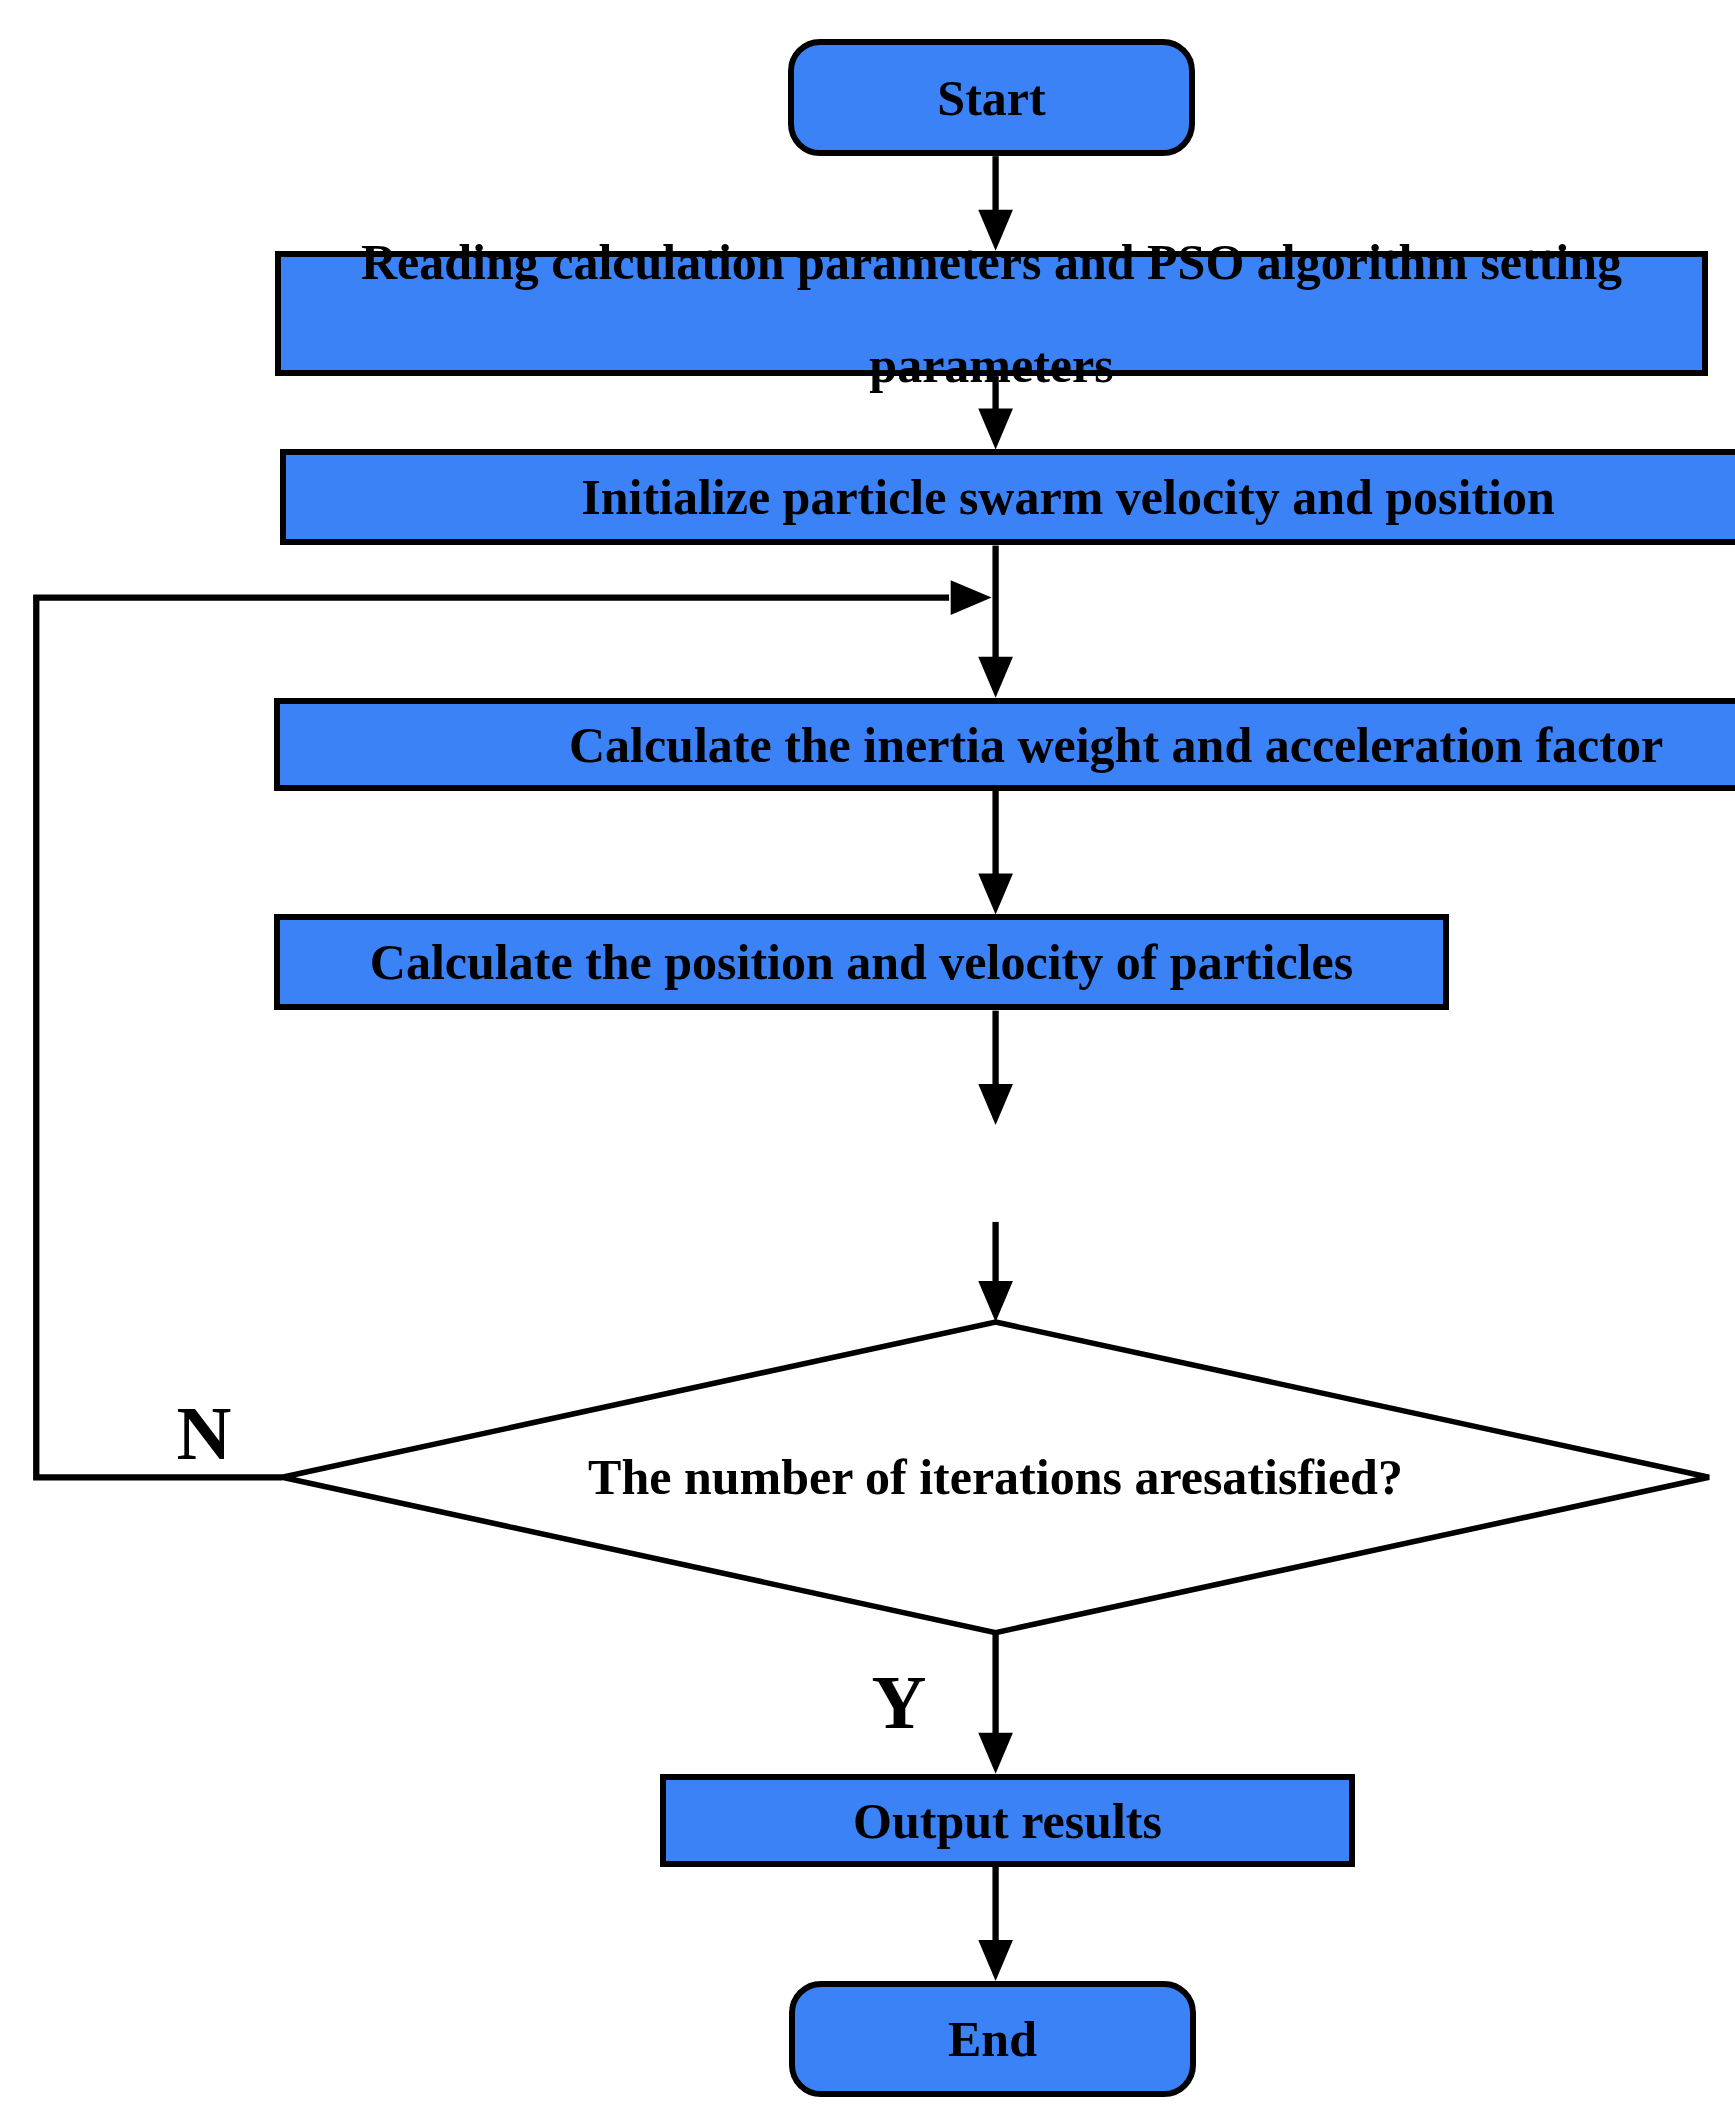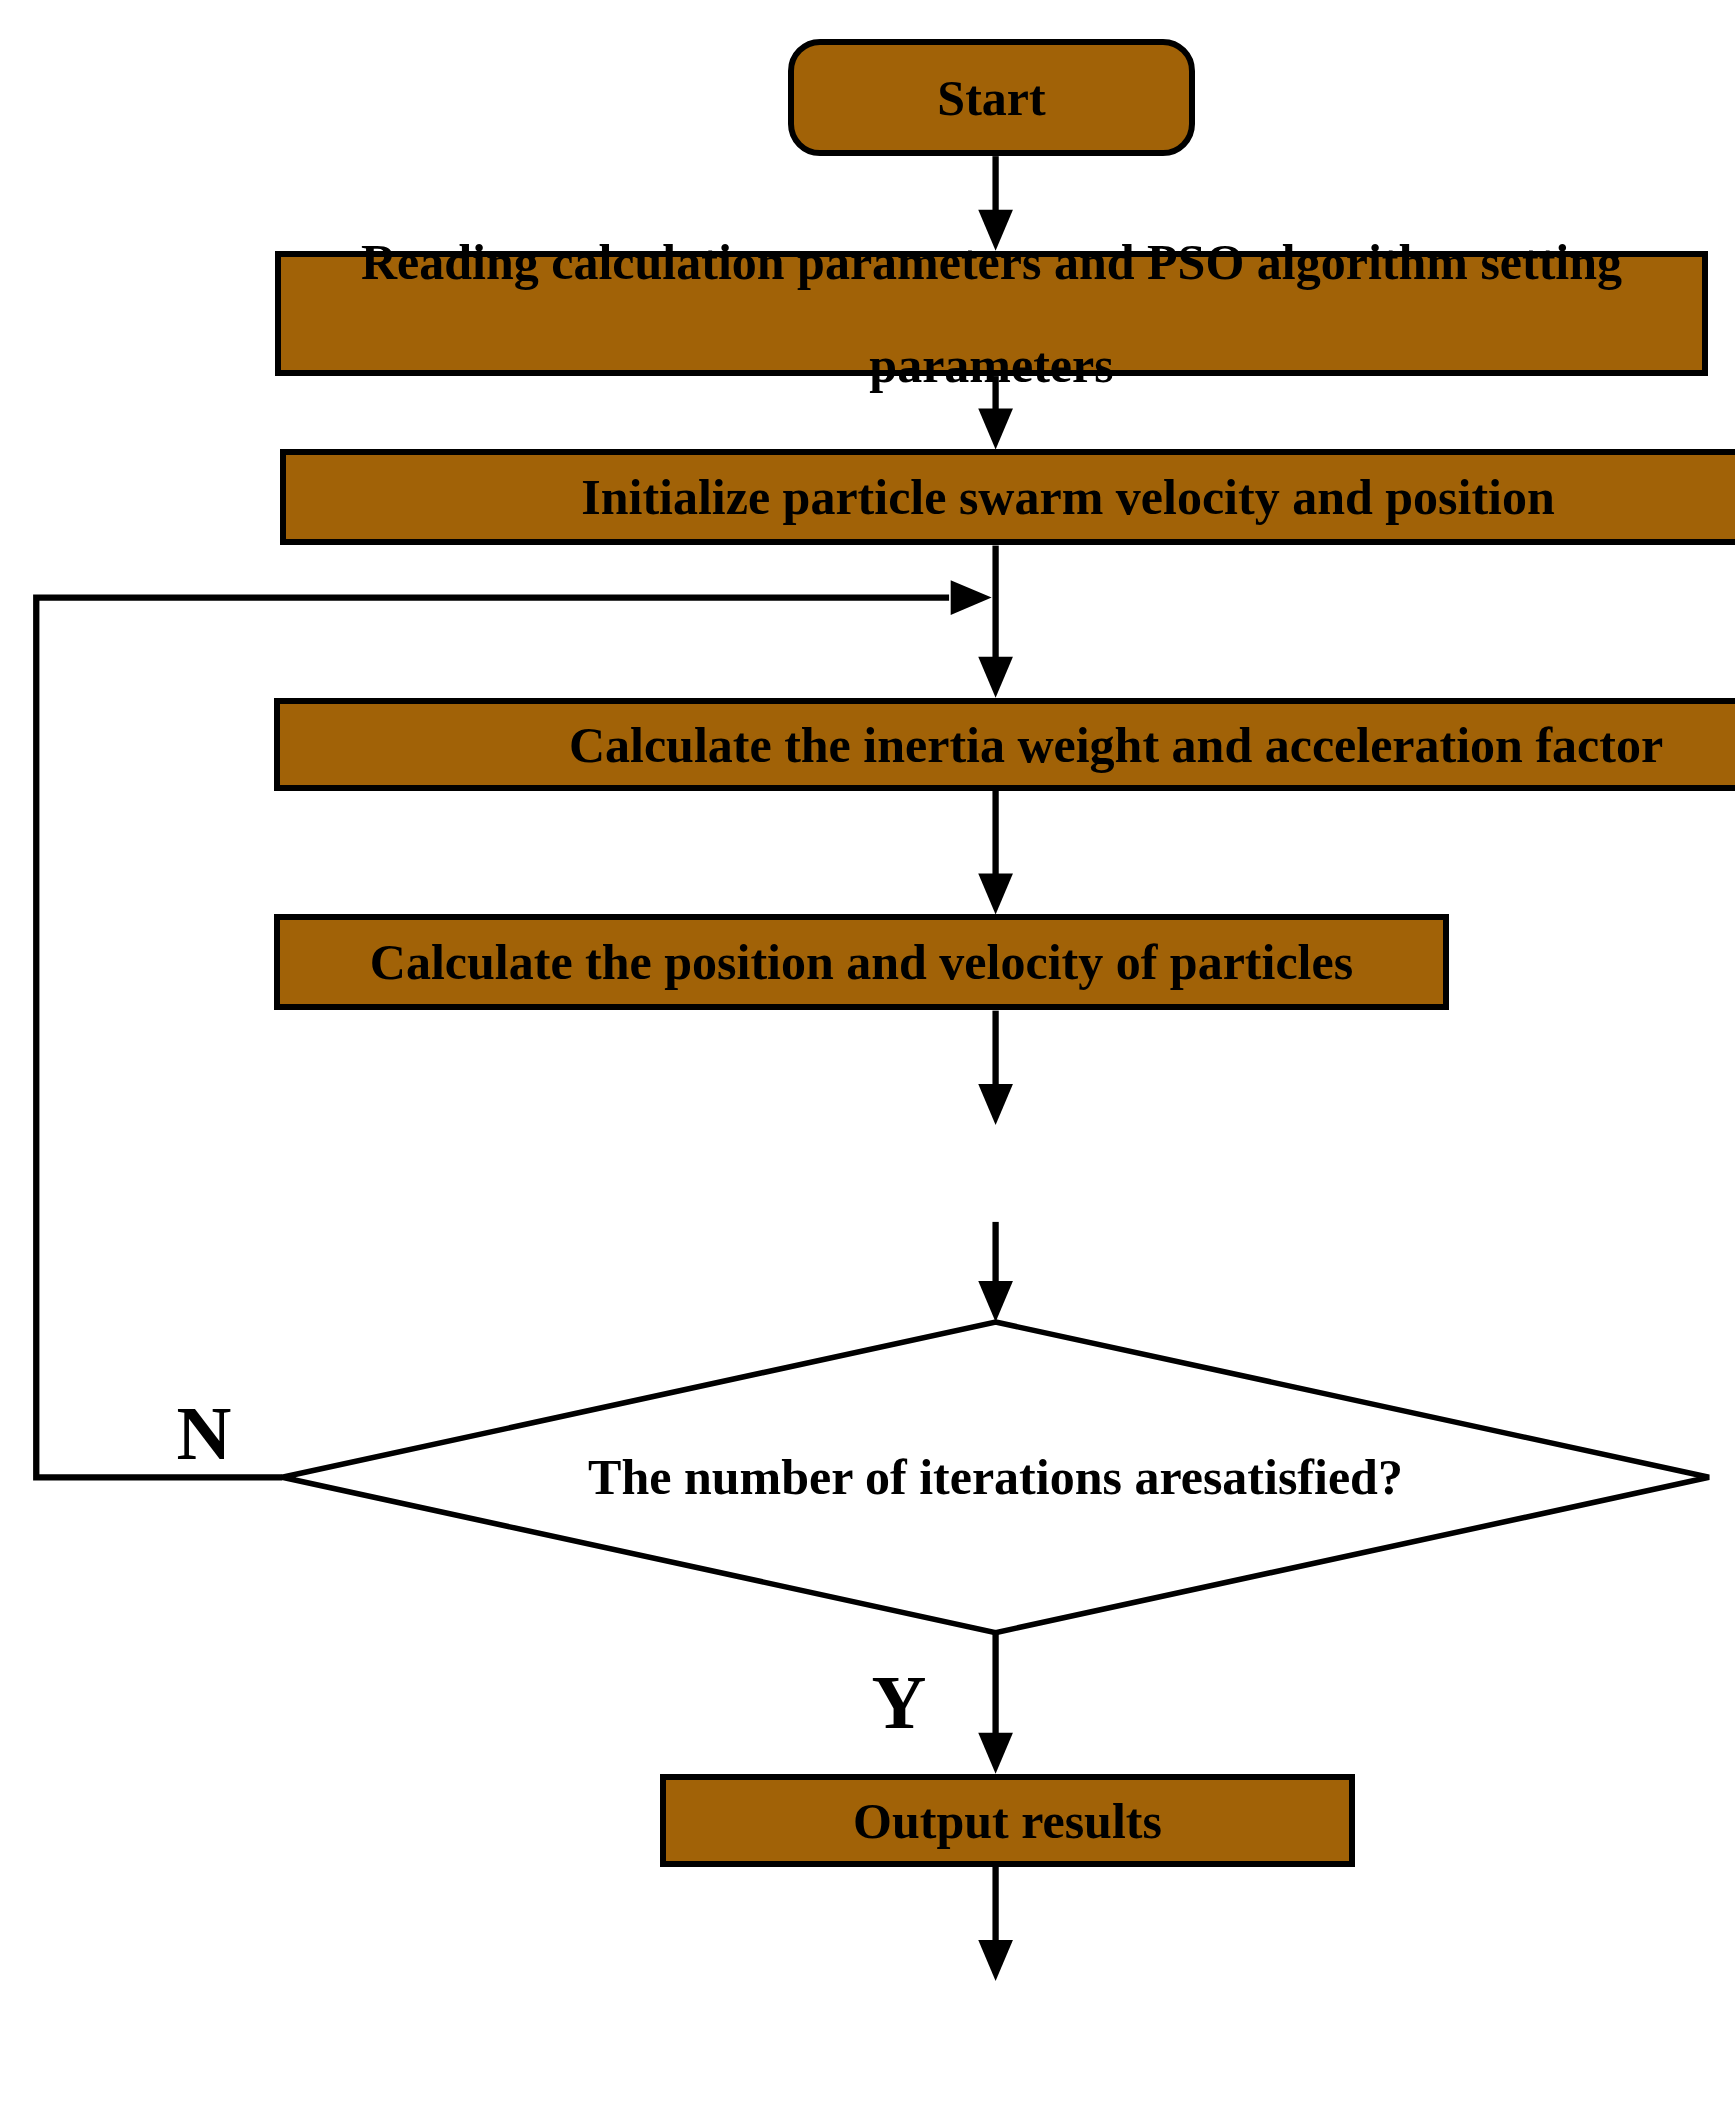--- a/index.html
+++ b/index.html
@@ -18,21 +18,21 @@
   }
   .connectors {
     position: absolute;
     left: 0;
     top: 0;
     z-index: 1;
   }
   .node {
     position: absolute;
     box-sizing: border-box;
-    background: #a16207;
+    background: #3b82f6;
     border: 6.3px solid #000000;
     display: flex;
     flex-direction: column;
     align-items: center;
     justify-content: center;
     text-align: center;
     font-weight: bold;
     font-size: 50px;
     line-height: 62px;
     z-index: 2;
@@ -149,20 +149,23 @@
 
   <div class="decision-text">
     <span class="line">The number of iterations are</span>
     <span class="line">satisfied?</span>
   </div>
 
   <div class="node" style="left:660px; top:1774px; width:695px; height:93px;align-items:center;">
     <span class="line">Output results</span>
   </div>
 
+  <div class="node terminator" style="left:789px; top:1981px; width:407px; height:116px;">
+    <span class="line">End</span>
+  </div>
 
   <div class="edge-label edge-label-n">
     <span>N</span>
   </div>
   <div class="edge-label edge-label-y">
     <span>Y</span>
   </div>
 
 </div>
 

